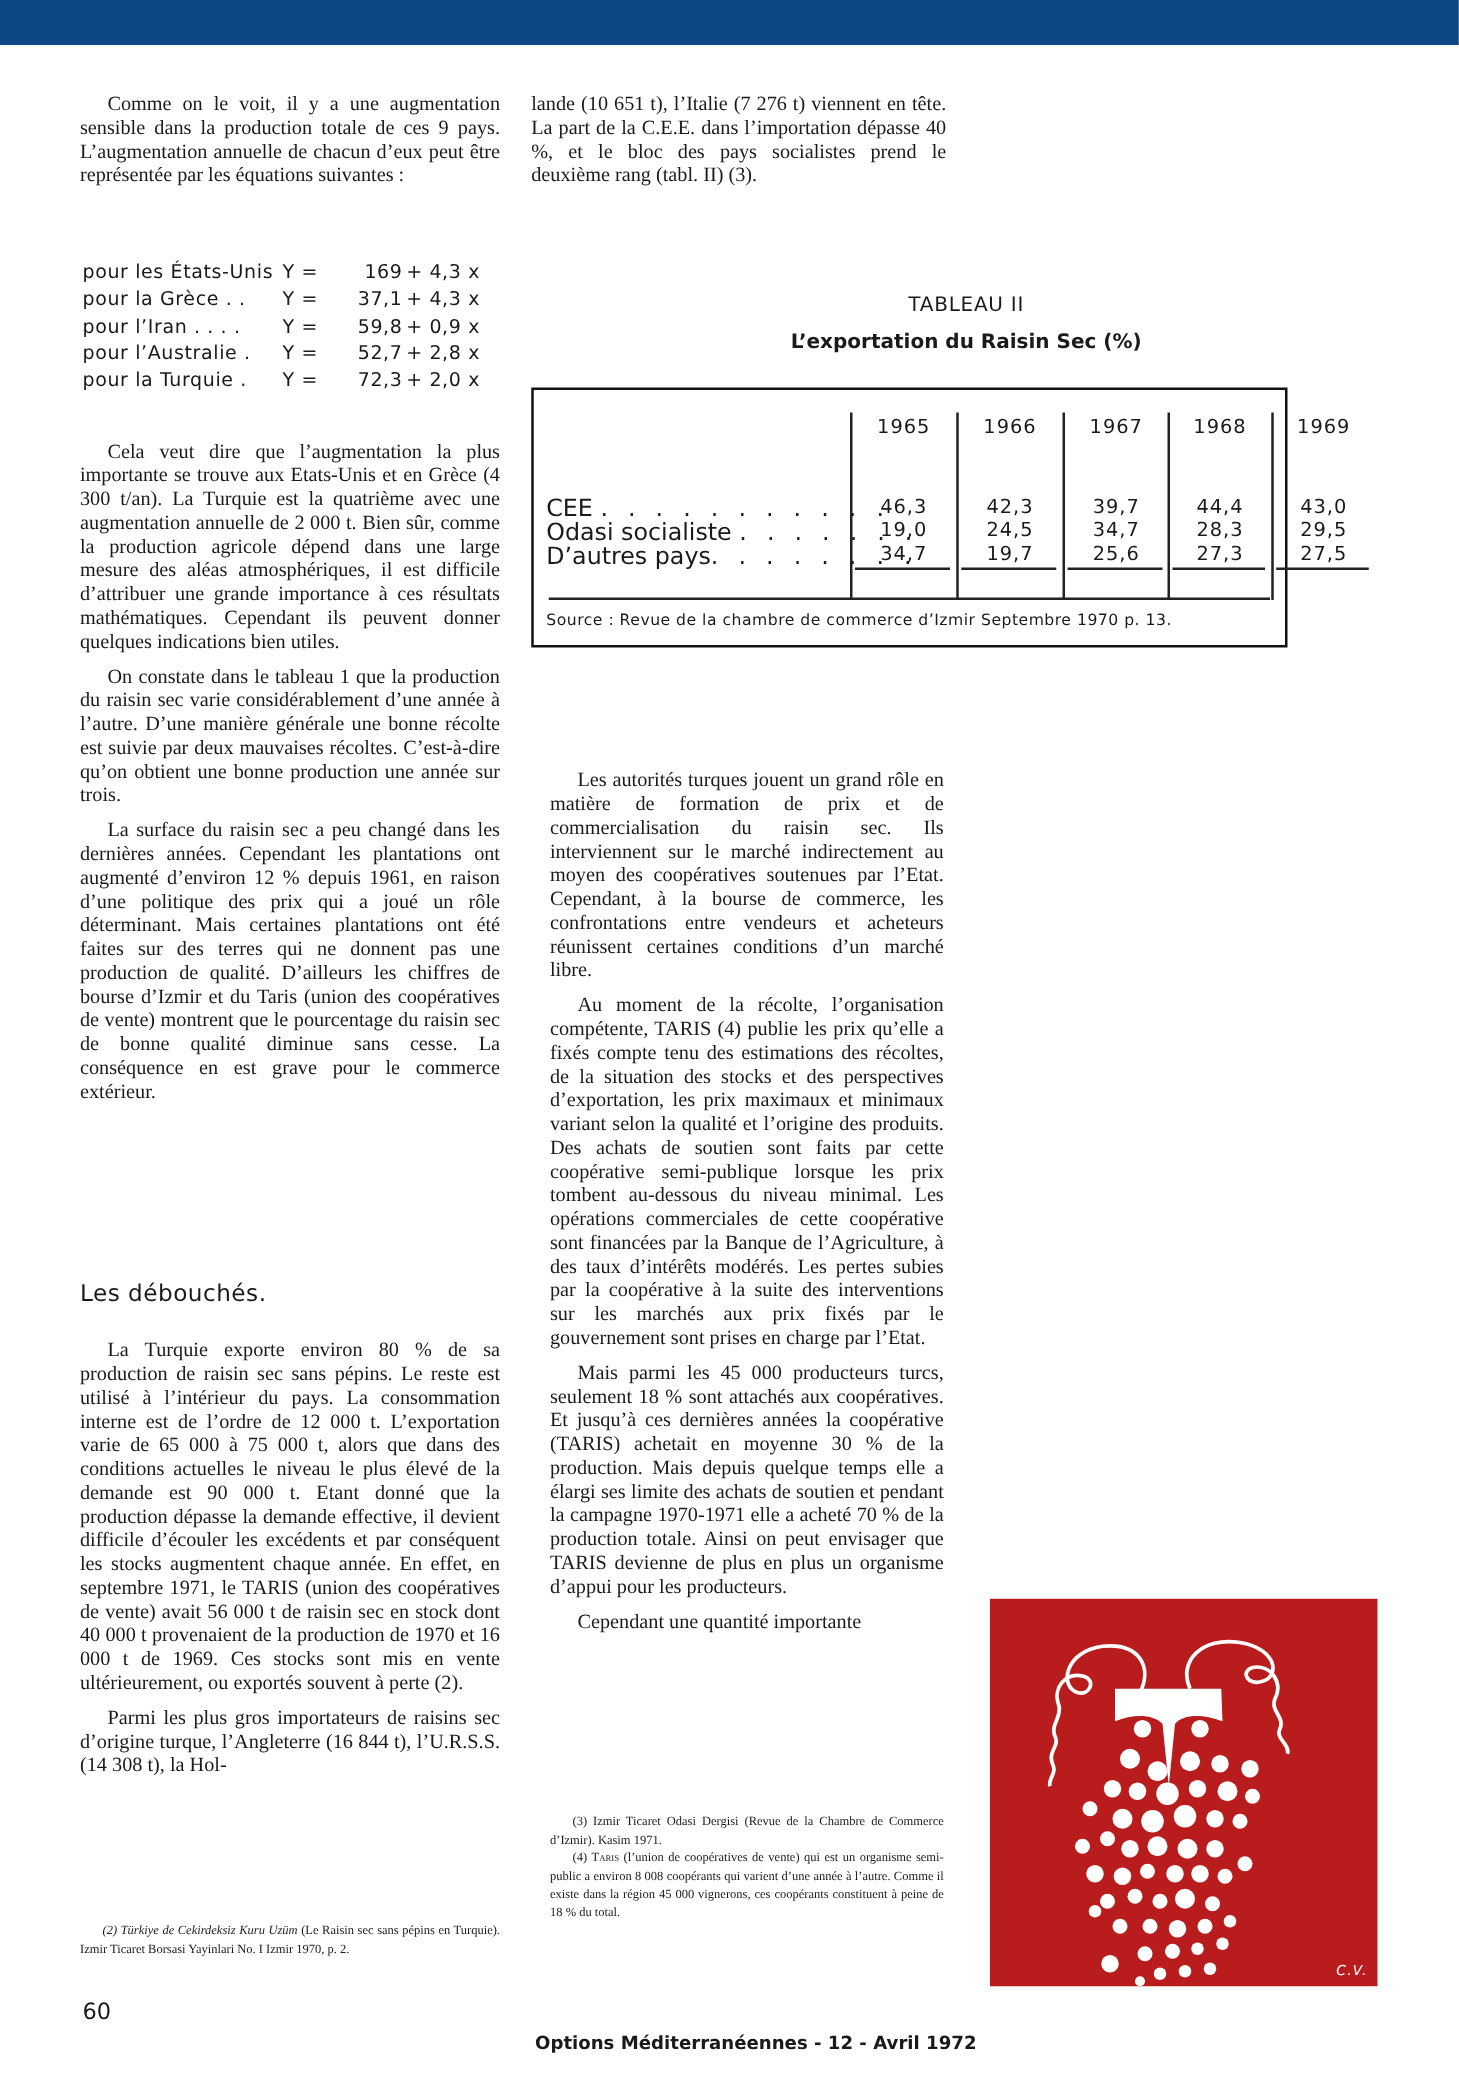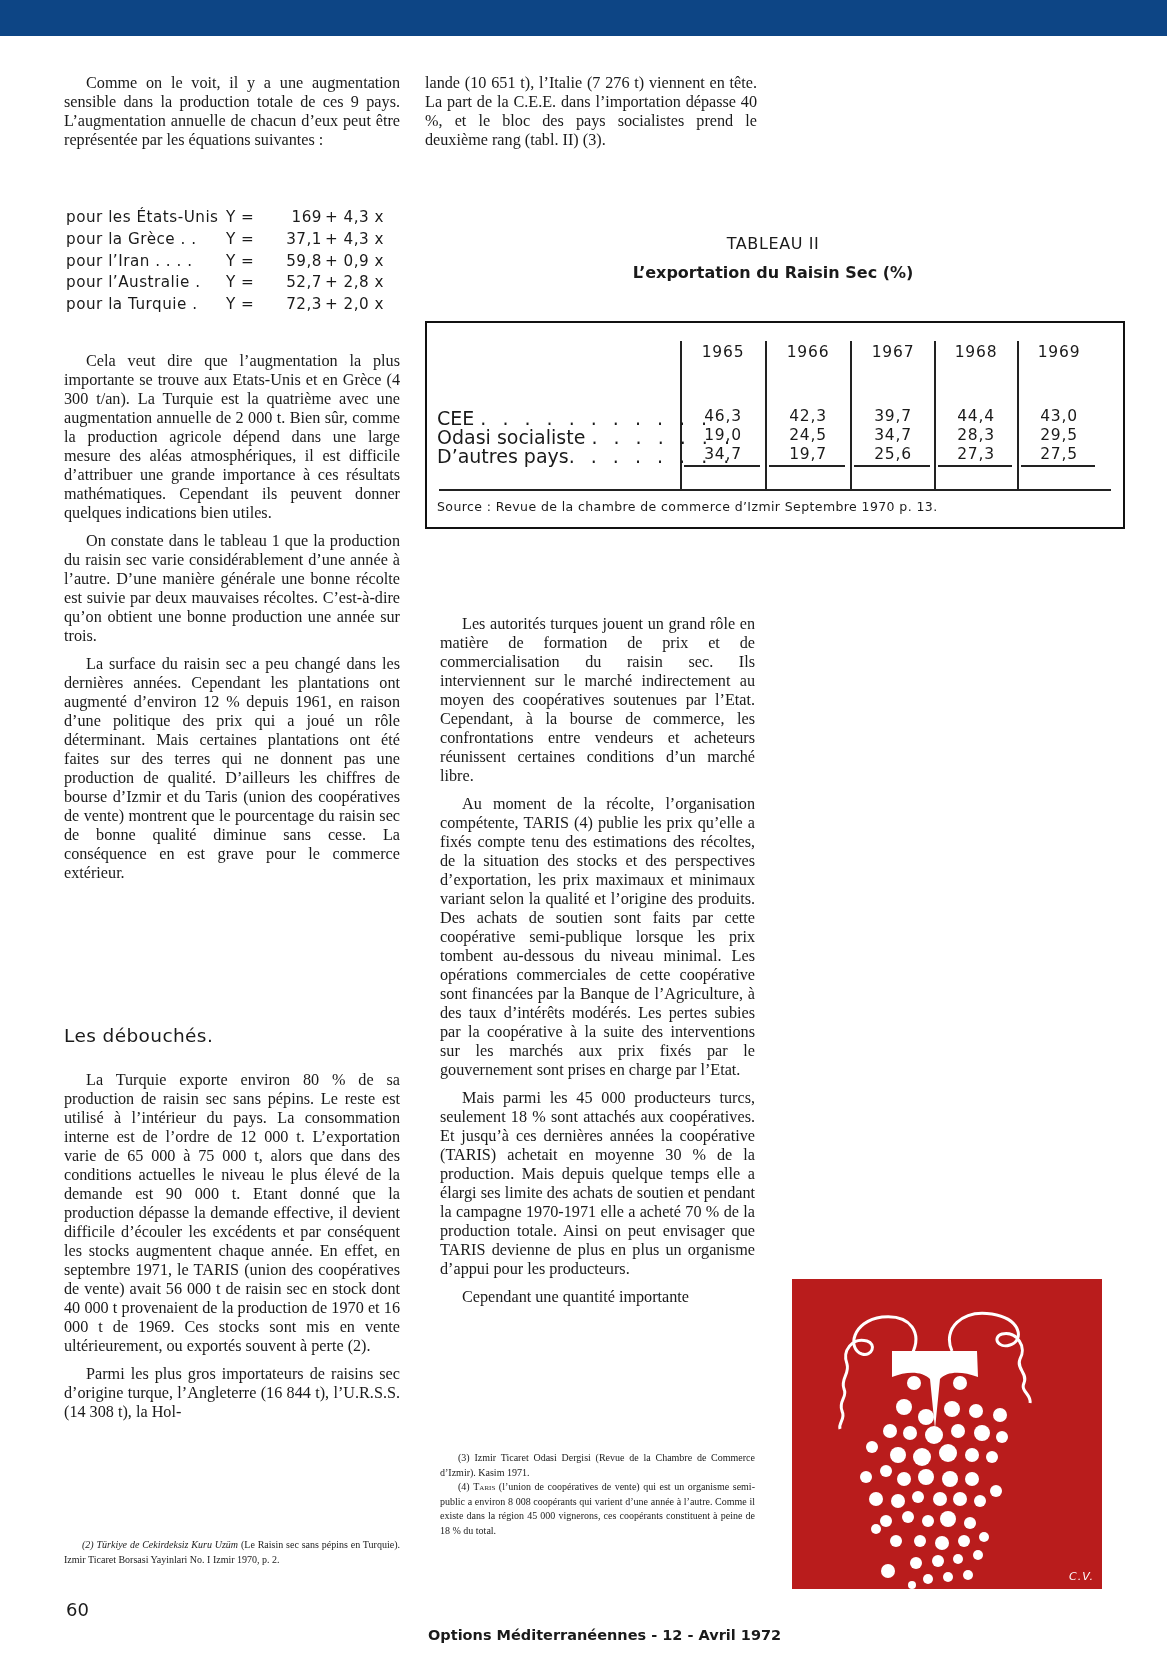--- a/index.html
+++ b/index.html
@@ -11,21 +11,21 @@
   .col { position:absolute; }
   .eq { position:absolute; left:66px; top:207px; font-size:15.2px; line-height:21.8px; letter-spacing:0.5px; }
   .eq-row { display:flex; white-space:nowrap; }
   .eq-label { width:160px; }
   .eq-y { width:40px; }
   .eq-a { width:56px; text-align:right; }
   .eq-b { width:62px; text-align:right; }
   .heading { position:absolute; left:64px; top:1025px; font-size:18.5px; letter-spacing:0.4px; }
   .tab-title { position:absolute; left:425px; top:234px; width:696px; text-align:center; font-size:16px; letter-spacing:0.6px; }
   .tab-sub { position:absolute; left:425px; top:263px; width:696px; text-align:center; font-size:16px; font-weight:bold; }
-  .tablebox { position:absolute; left:425px; top:321px; width:700px; height:208px; border:2.5px solid #111; box-sizing:border-box; }
+  .tablebox { position:absolute; left:425px; top:310px; width:605px; height:208px; border:2.5px solid #111; box-sizing:border-box; }
   .vline { position:absolute; width:1.5px; background:#222; top:18px; height:150px; }
   .hseg { position:absolute; height:1.5px; background:#222; top:142px; }
   .hfull { position:absolute; left:12px; right:12px; top:166px; height:1.5px; background:#222; }
   .rowlabel { position:absolute; left:10px; font-size:19px; white-space:nowrap; }
   .dots { letter-spacing:5px; }
   .num { position:absolute; font-size:15.5px; letter-spacing:0.8px; text-align:center; width:70px; }
   .source { position:absolute; left:10px; top:176px; font-size:12.5px; letter-spacing:0.4px; white-space:nowrap; }
   .fn { font-family:"Liberation Serif","DejaVu Serif",serif; font-size:10px; line-height:14.5px; text-align:justify; }
   .fn p { margin:0; text-indent:18px; }
   .pageno { position:absolute; left:66px; top:1599px; font-size:18px; }

